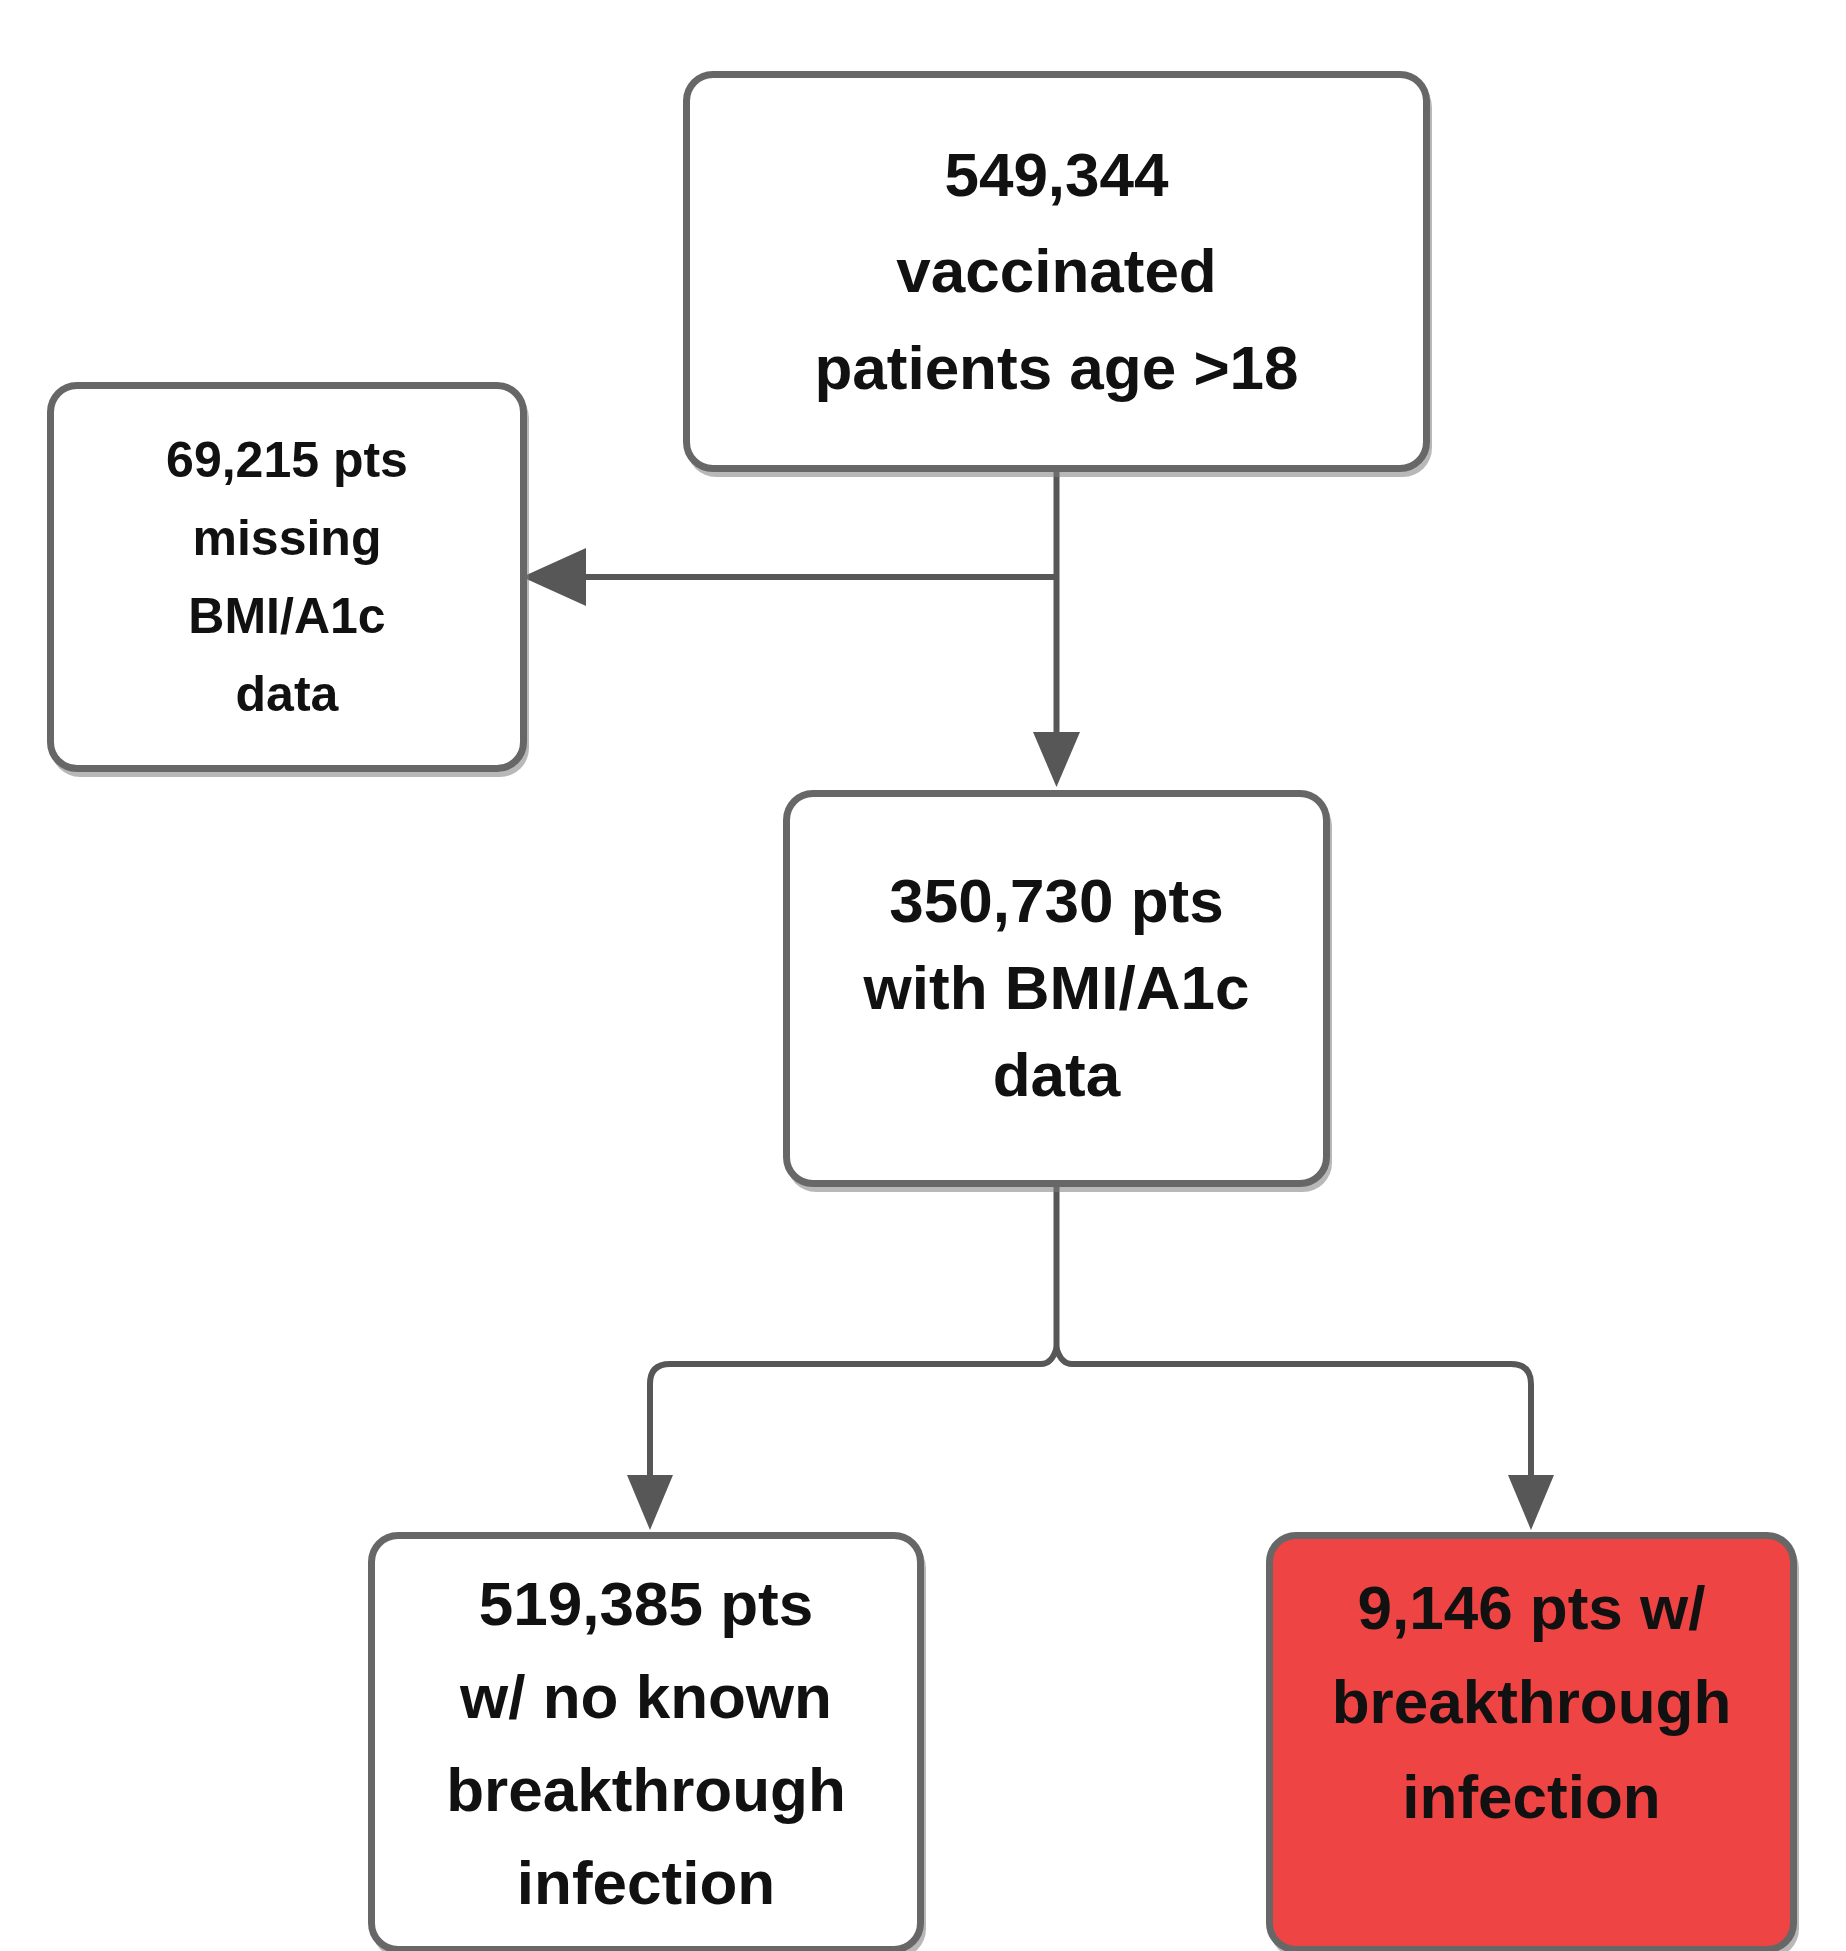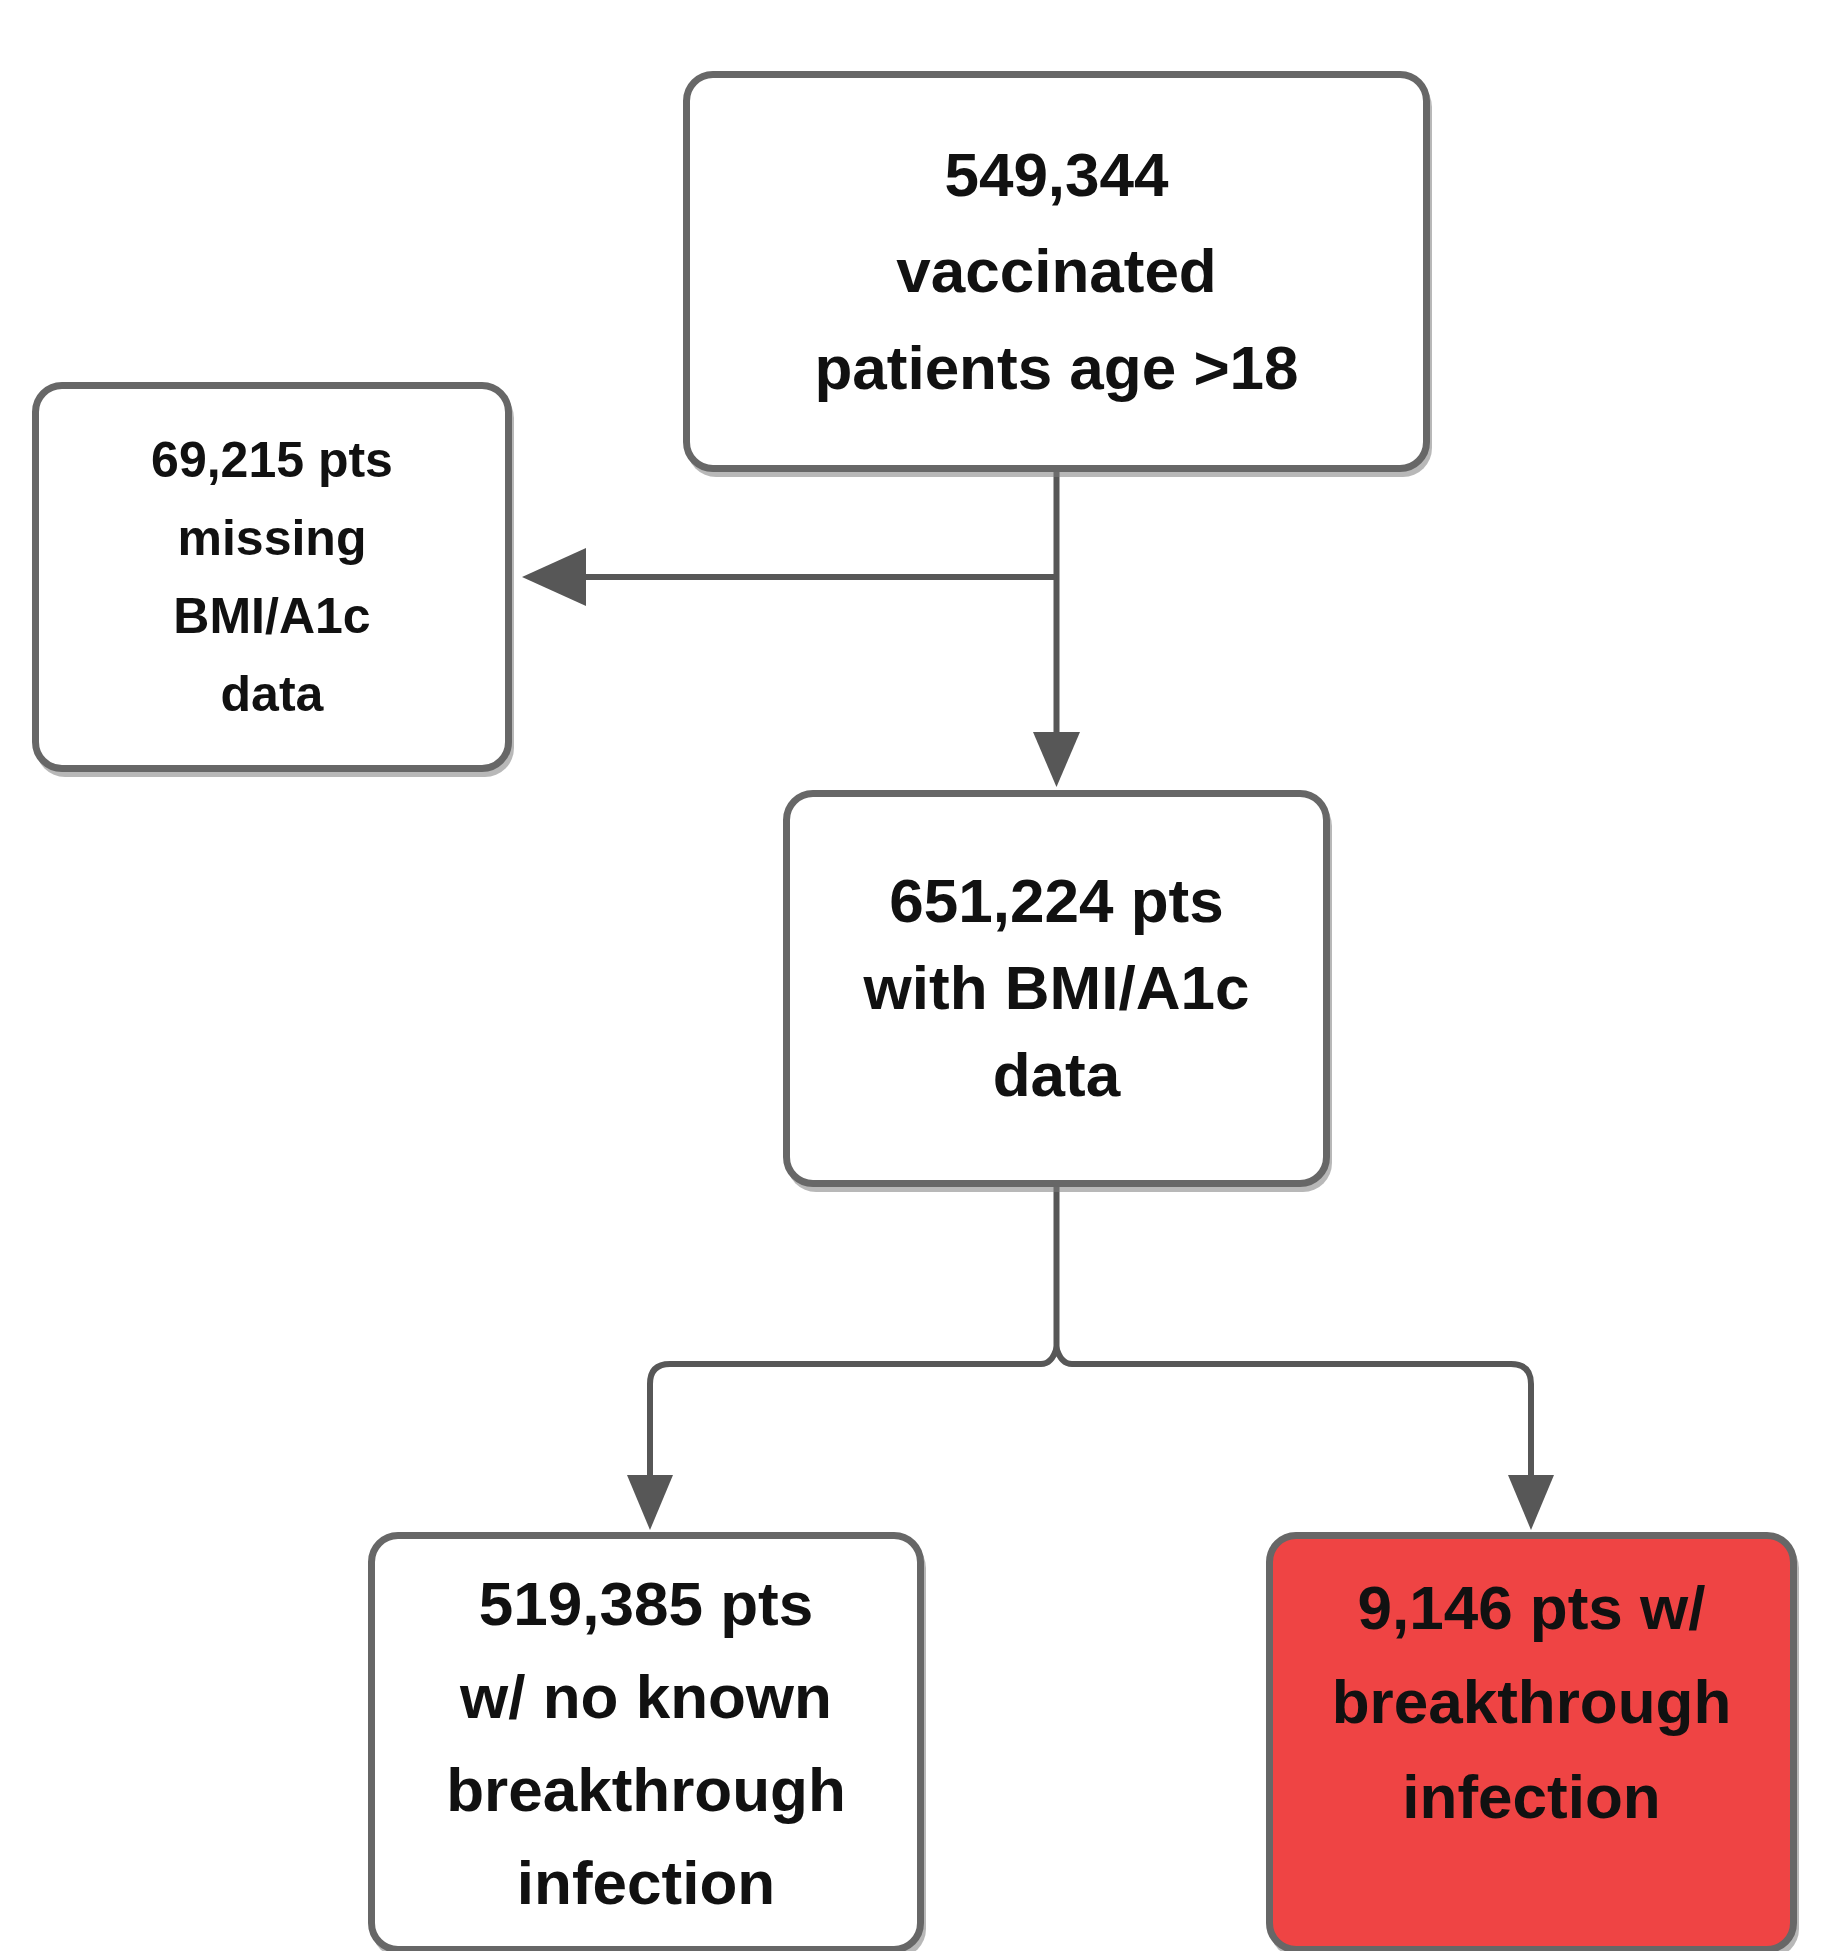--- a/index.html
+++ b/index.html
@@ -41,21 +41,21 @@
   .node span {
     white-space: pre-line;
     display: block;
   }
   .node-total {
     left: 683px; top: 36px;
     width: 747px; height: 401px;
     font-size: 62px; line-height: 1.55;
   }
   .node-missing {
-    left: 32px; top: 347px;
+    left: 47px; top: 347px;
     width: 480px; height: 390px;
     font-size: 50px; line-height: 1.56;
   }
   .node-withdata {
     left: 783px; top: 755px;
     width: 547px; height: 397px;
     font-size: 62px; line-height: 1.40;
   }
   .node-nobreakthrough {
     left: 368px; top: 1497px;
@@ -97,21 +97,21 @@
   </div>
 
   <div class="node node-missing" style="border-color: rgb(103, 103, 103); color: rgb(17, 17, 17); background: rgb(255, 255, 255);">
     <span>69,215 pts
 missing
 BMI/A1c
 data</span>
   </div>
 
   <div class="node node-withdata" style="border-color: rgb(103, 103, 103); color: rgb(17, 17, 17); background: rgb(255, 255, 255);">
-    <span>651,224 pts
+    <span>350,730 pts
 with BMI/A1c
 data</span>
   </div>
 
   <div class="node node-nobreakthrough" style="border-color: rgb(103, 103, 103); color: rgb(17, 17, 17); background: rgb(255, 255, 255);">
     <span>519,385 pts
 w/ no known
 breakthrough
 infection</span>
   </div>

